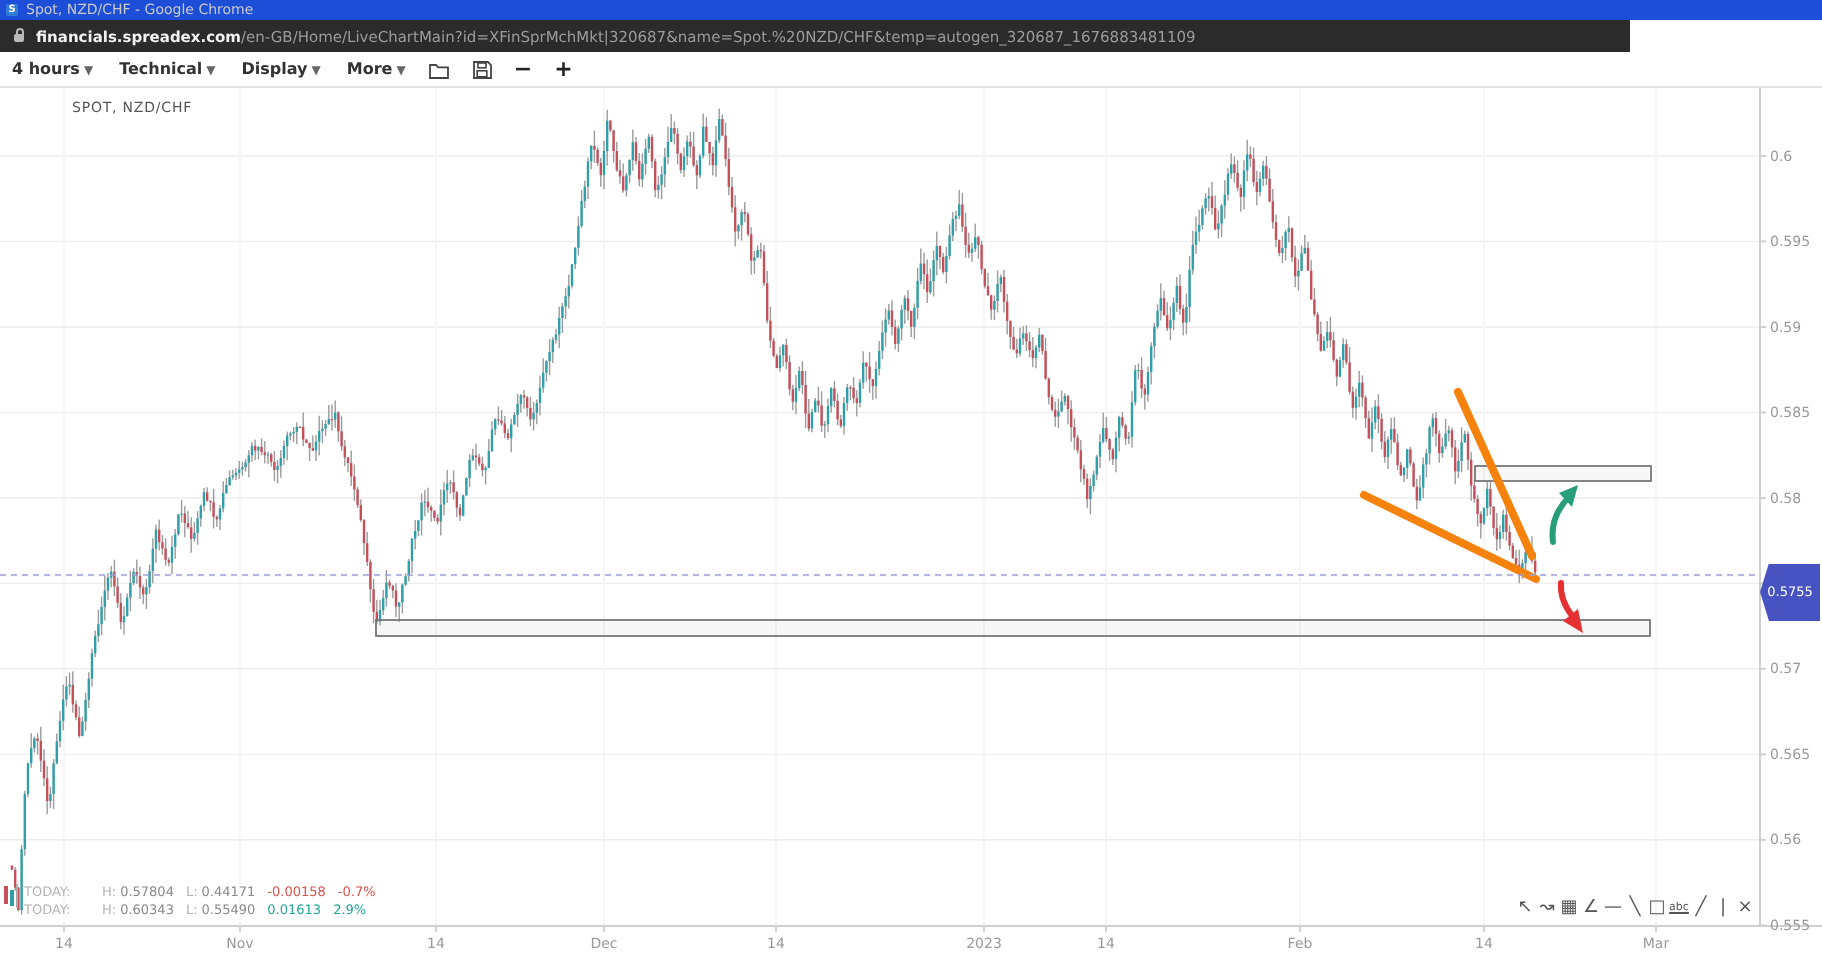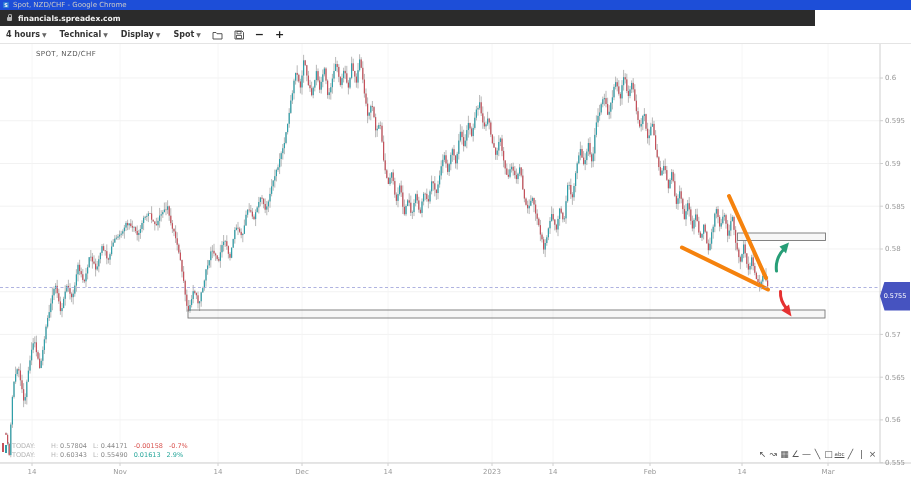--- a/index.html
+++ b/index.html
@@ -53,27 +53,28 @@
 <body>
 
 <div id="titlebar">
   <div id="favicon">S</div>
   <div id="wintitle">Spot, NZD/CHF - Google Chrome</div>
 </div>
 
 <div id="urlbar">
   <span id="lock"></span>
   <span id="url-domain">financials.spreadex.com</span>
+  <span id="url-path">/en-GB/Home/LiveChartMain?id=XFinSprMchMkt|320687&amp;name=Spot.%20NZD/CHF&amp;temp=autogen_320687_1676883481109</span>
 </div>
 
 <div id="menubar">
   <span class="menu"><span>4 hours</span><span class="caret">▼</span></span>
   <span class="menu"><span>Technical</span><span class="caret">▼</span></span>
   <span class="menu"><span>Display</span><span class="caret">▼</span></span>
-  <span class="menu"><span>Spot</span><span class="caret">▼</span></span>
+  <span class="menu"><span>More</span><span class="caret">▼</span></span>
   <span class="tb-icon">
     <svg width="11" height="10" viewBox="0 0 11 10">
         <path d="M1 2.5 h3 l1 1.2 h5 V9 H1 Z" fill="none" stroke="#444" stroke-width="0.9"></path>
       </svg>
   </span>
   <span class="tb-icon">
     <svg width="10" height="10" viewBox="0 0 10 10">
         <path d="M1 1 h7 l1.5 1.5 V9 H1 Z" fill="none" stroke="#444" stroke-width="0.9"></path>
         <rect x="3" y="1.5" width="4" height="2.4" fill="none" stroke="#444" stroke-width="0.8"></rect>
         <rect x="2.6" y="5.4" width="4.8" height="3" fill="none" stroke="#444" stroke-width="0.8"></rect>

